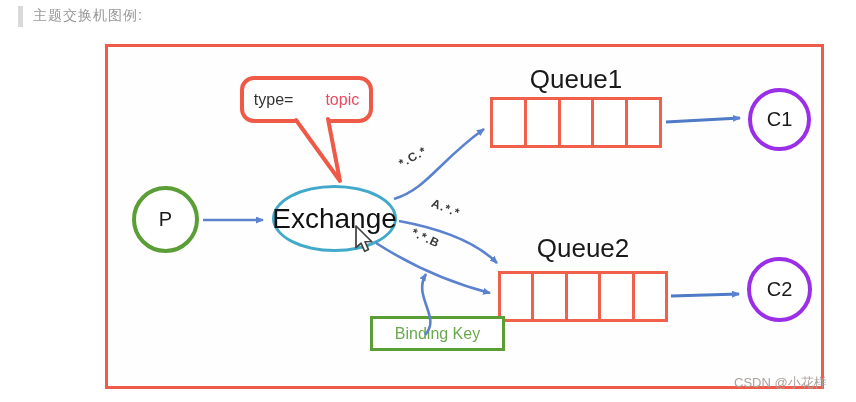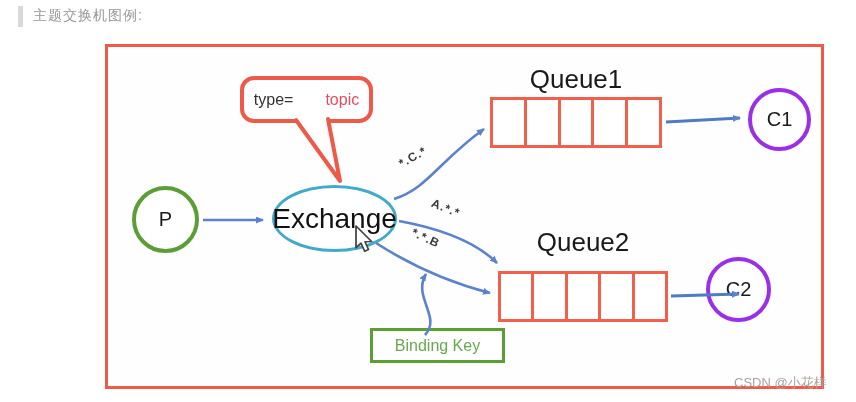--- a/index.html
+++ b/index.html
@@ -46,52 +46,52 @@
   .circle-node {
     border-radius: 50%;
     background: #ffffff;
     display: flex; align-items: center; justify-content: center;
     font-size: 20px; color: #1a1a1a;
     z-index: 4;
   }
   .producer { left: 132px; top: 186px; width: 67px; height: 67px; border: 4px solid #5a9e35; }
   .consumer { border: 4px solid #9b2fe8; }
   .consumer-1 { left: 748px; top: 88px; width: 63px; height: 63px; align-items: center; }
-  .consumer-2 { left: 706px; top: 257px; width: 65px; height: 65px; }
+  .consumer-2 { left: 747px; top: 257px; width: 65px; height: 65px; }
 
   .exchange-node {
     left: 272px; top: 185px; width: 125px; height: 67px;
     border: 3px solid #41a9c9; border-radius: 50%;
     background: #ffffff;
     display: flex; align-items: center; justify-content: center;
     font-size: 28px; color: #111111;
     z-index: 4;
   }
 
   
   .queue-title {
     font-size: 26px; color: #1a1a1a; text-align: center;
     white-space: nowrap;
   }
   .queue1-title { left: 490px; top: 64px; width: 172px; }
-  .queue2-title { left: 498px; top: 227px; width: 170px; }
+  .queue2-title { left: 498px; top: 233px; width: 170px; }
   .queue-box {
     border: 3px solid #f0604a;
     background: #ffffff;
     display: flex;
     z-index: 3;
   }
   .queue1-box { left: 490px; top: 97px; width: 172px; height: 51px; }
   .queue2-box { left: 498px; top: 271px; width: 170px; height: 51px; }
   .qcell { flex: 1; border-right: 3px solid #f0604a; }
   .qcell:last-child { border-right: none; }
 
   
   .binding-box {
-    left: 370px; top: 328px; width: 135px; height: 35px;
+    left: 370px; top: 316px; width: 135px; height: 35px;
     border: 3px solid #5a9e35;
     background: #ffffff;
     display: flex; align-items: center; justify-content: center;
     font-size: 16px; color: #6aa84f;
     z-index: 4;
   }
 
   
   .routing-key {
     font-size: 12px; color: #3a3a3a; letter-spacing: 1px;

